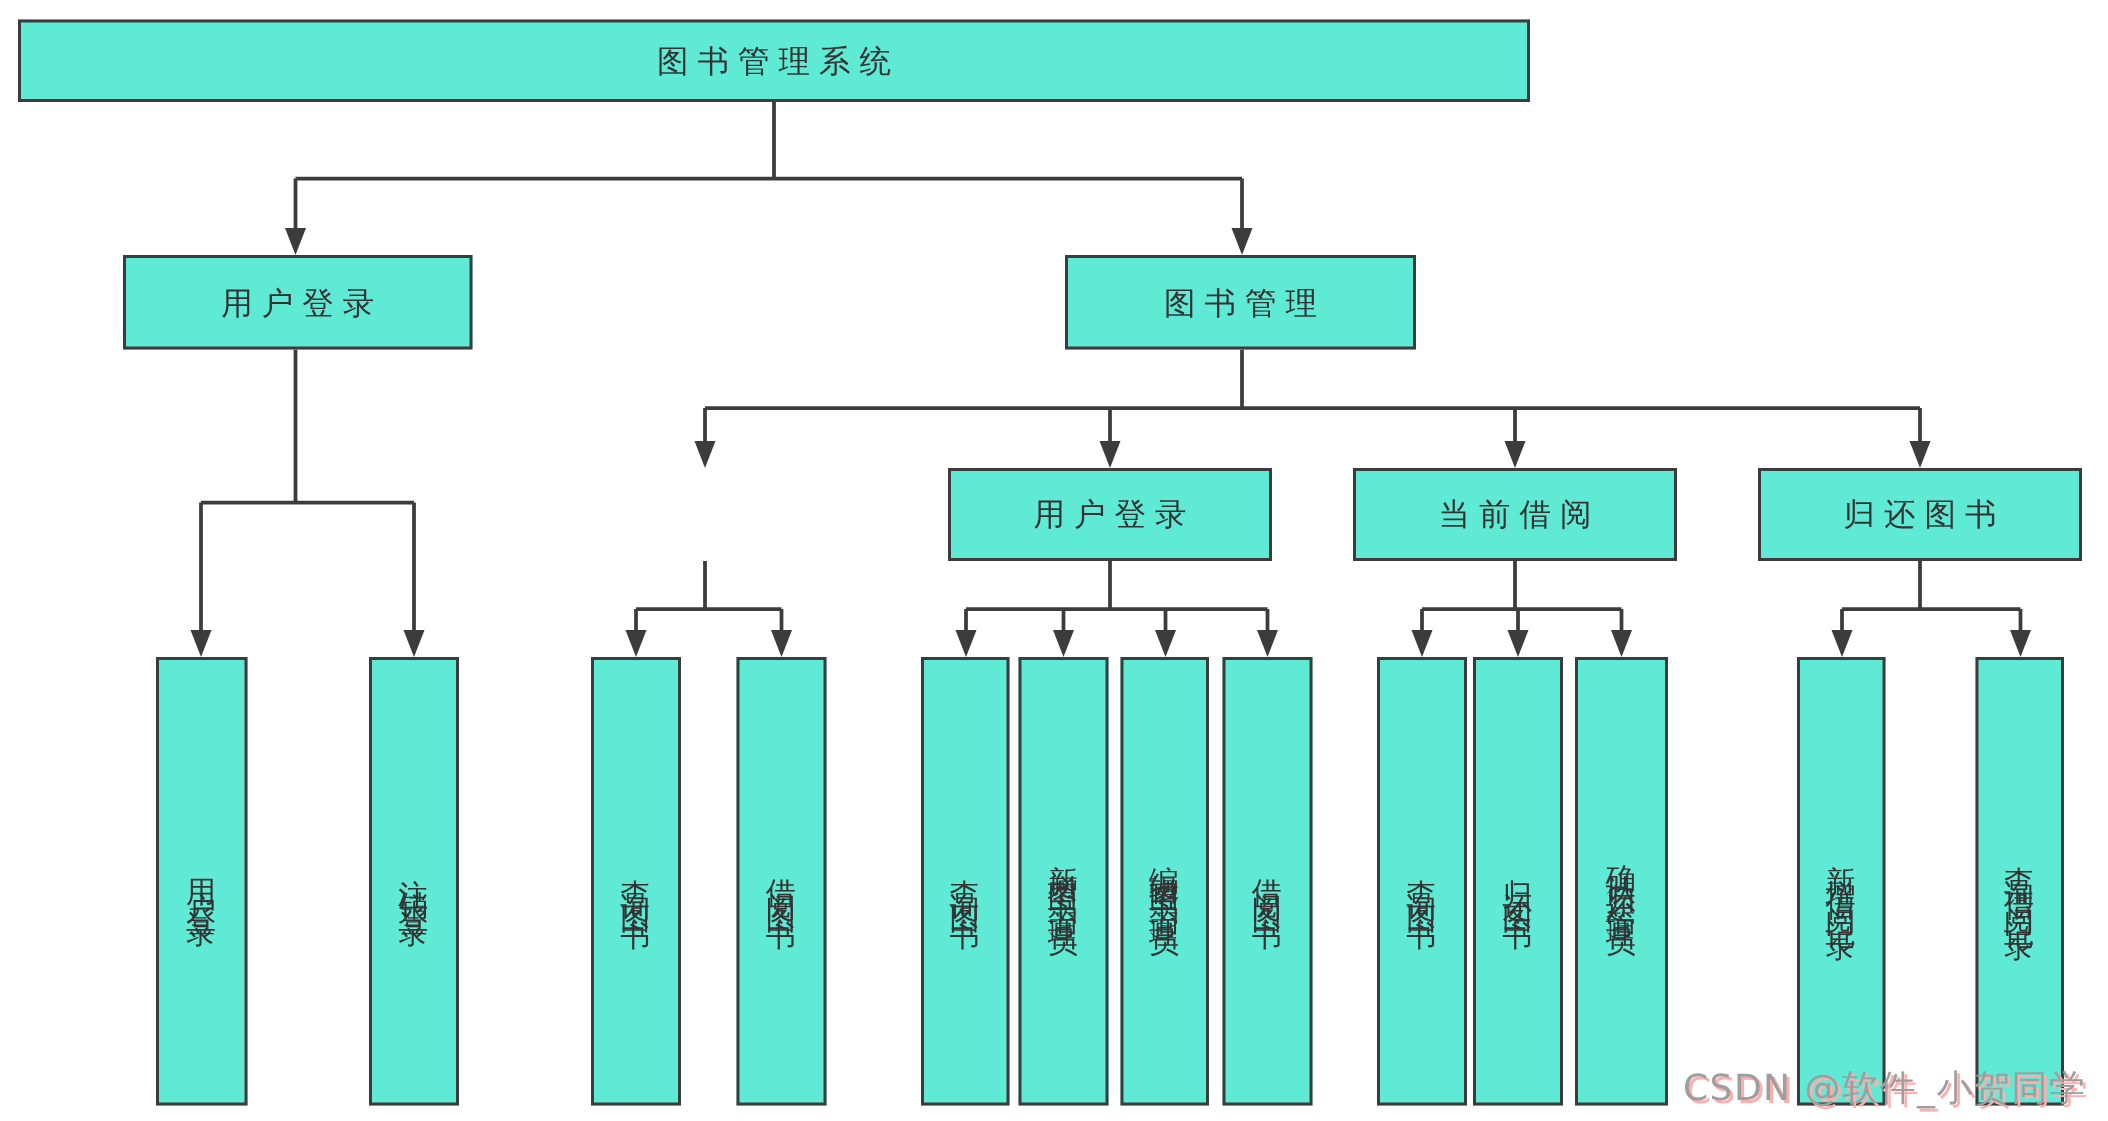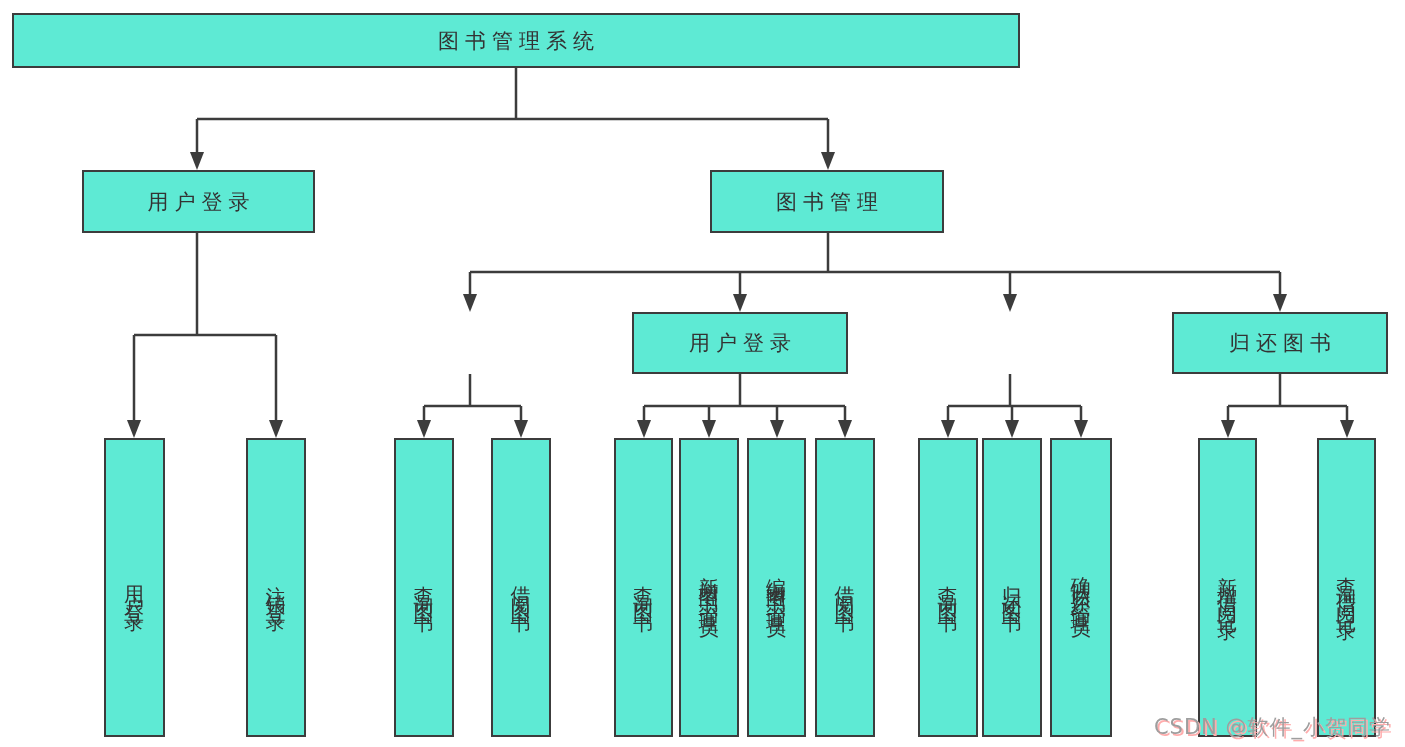--- a/index.html
+++ b/index.html
@@ -34,21 +34,21 @@
     writing-mode: vertical-rl;
     text-orientation: mixed;
     font-size: 20px;
     letter-spacing: 9px;
     line-height: 1;
   }
   .watermark {
     position: absolute;
     right: 14px;
     bottom: 6px;
-    font-size: 21px;
+    font-size: 24px;
     color: #9e9e9e;
     text-shadow: 2px 2px 0 #ffadad;
     letter-spacing: 1px;
     z-index: 5;
   }
 </style>
 </head>
 <body>
 
 <div class="stage">
@@ -85,20 +85,21 @@
       <polygon points="1340,420 1354,420 1347,438"></polygon>
     </g>
   </svg>
 
   <div class="node hnode root-node" style="left:12px; top:13px; width:1008px; height:55px;">图书管理系统</div>
 
   <div class="node hnode" style="left:82px; top:170px; width:233px; height:63px;">用户登录</div>
   <div class="node hnode" style="left:710px; top:170px; width:234px; height:63px;text-align:center;">图书管理</div>
 
   <div class="node hnode" style="left:632px; top:312px; width:216px; height:62px;">用户登录</div>
+  <div class="node hnode" style="left:902px; top:312px; width:216px; height:62px;">当前借阅</div>
   <div class="node hnode" style="left:1172px; top:312px; width:216px; height:62px;">归还图书</div>
 
   <div class="node vnode" style="left:104px; top:438px; width:61px; height:299px;">用户登录</div>
   <div class="node vnode" style="left:246px; top:438px; width:60px; height:299px;">注销登录</div>
 
   <div class="node vnode" style="left:394px; top:438px; width:60px; height:299px;">查询图书</div>
   <div class="node vnode" style="left:491px; top:438px; width:60px; height:299px;">借阅图书</div>
 
   <div class="node vnode" style="left:614px; top:438px; width:59px; height:299px;">查询图书</div>
   <div class="node vnode" style="left:679px; top:438px; width:60px; height:299px; letter-spacing:6px;">新增图书（管理员）</div>

